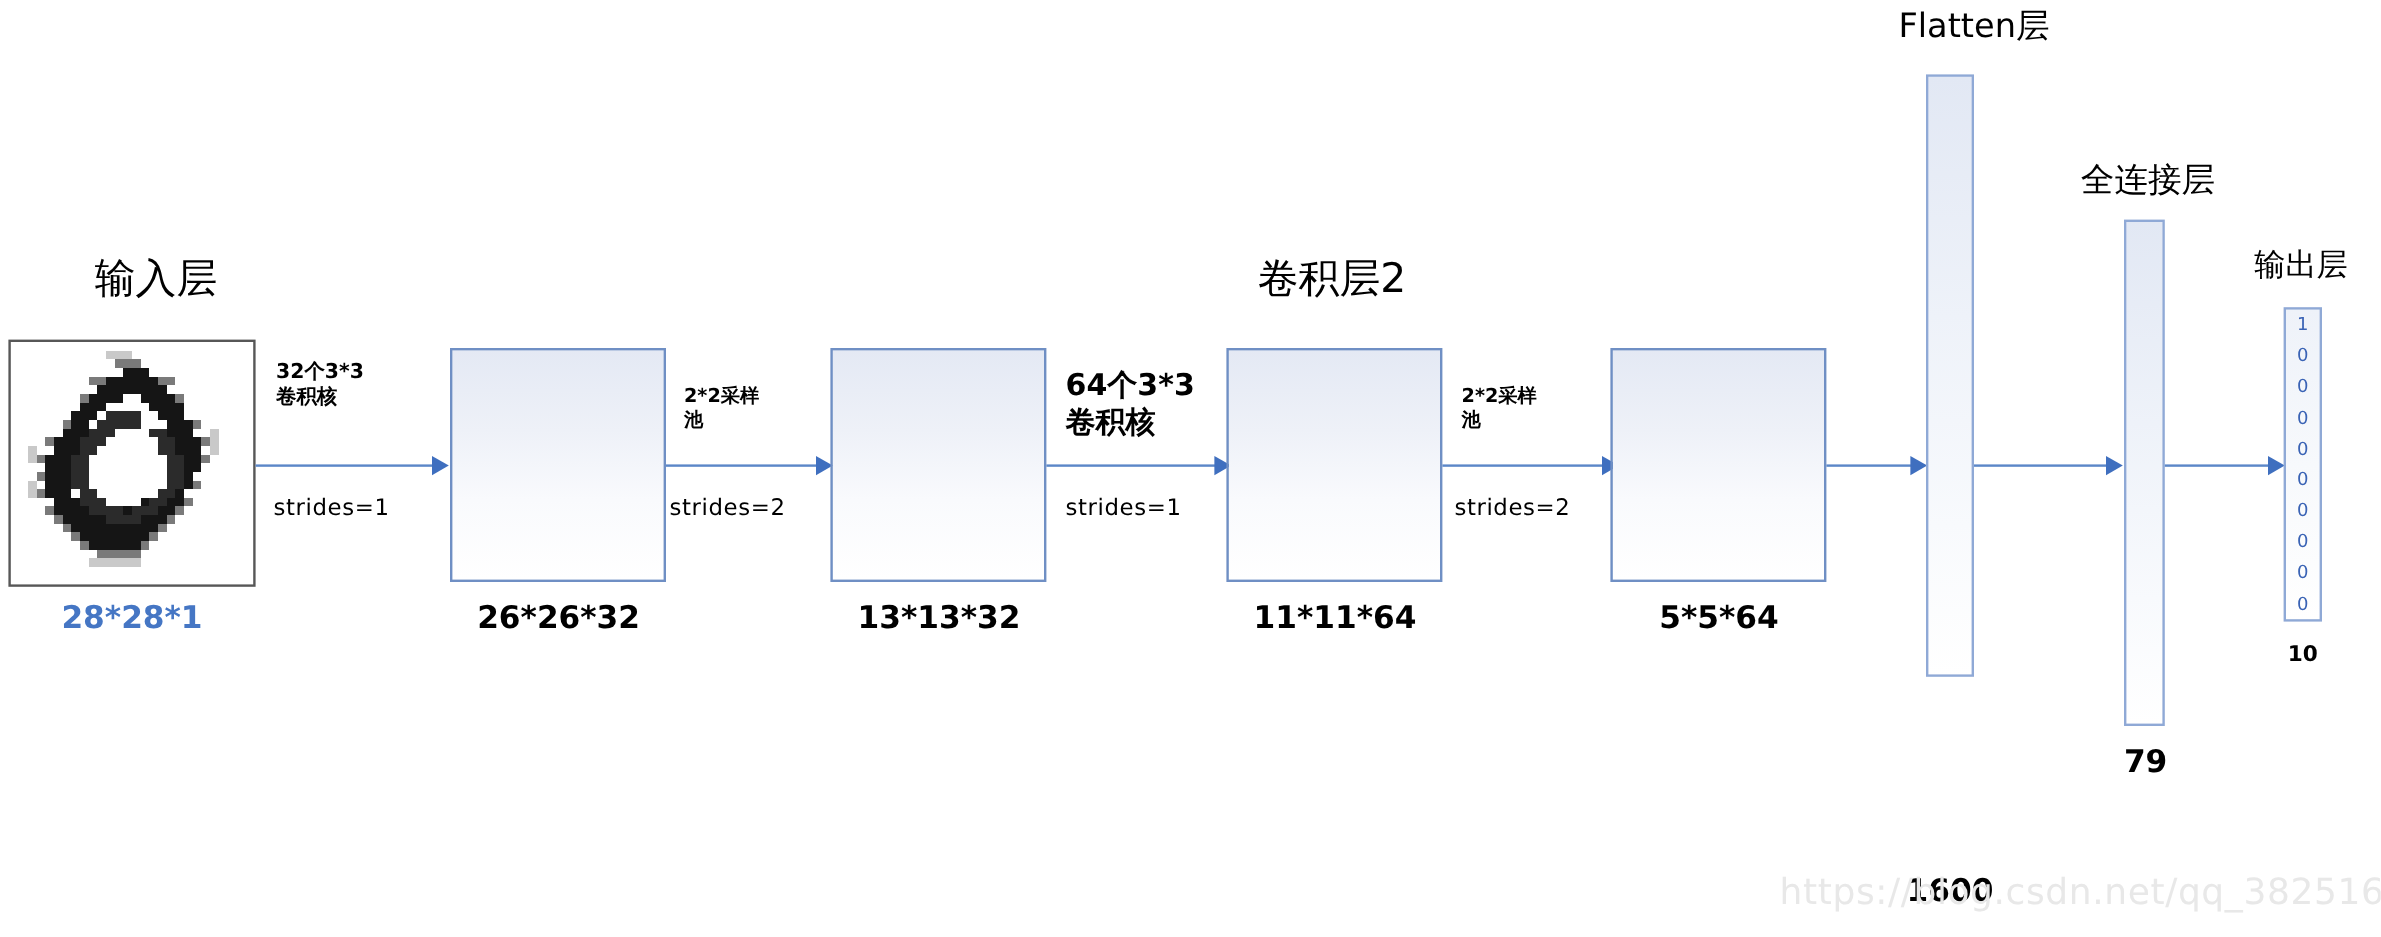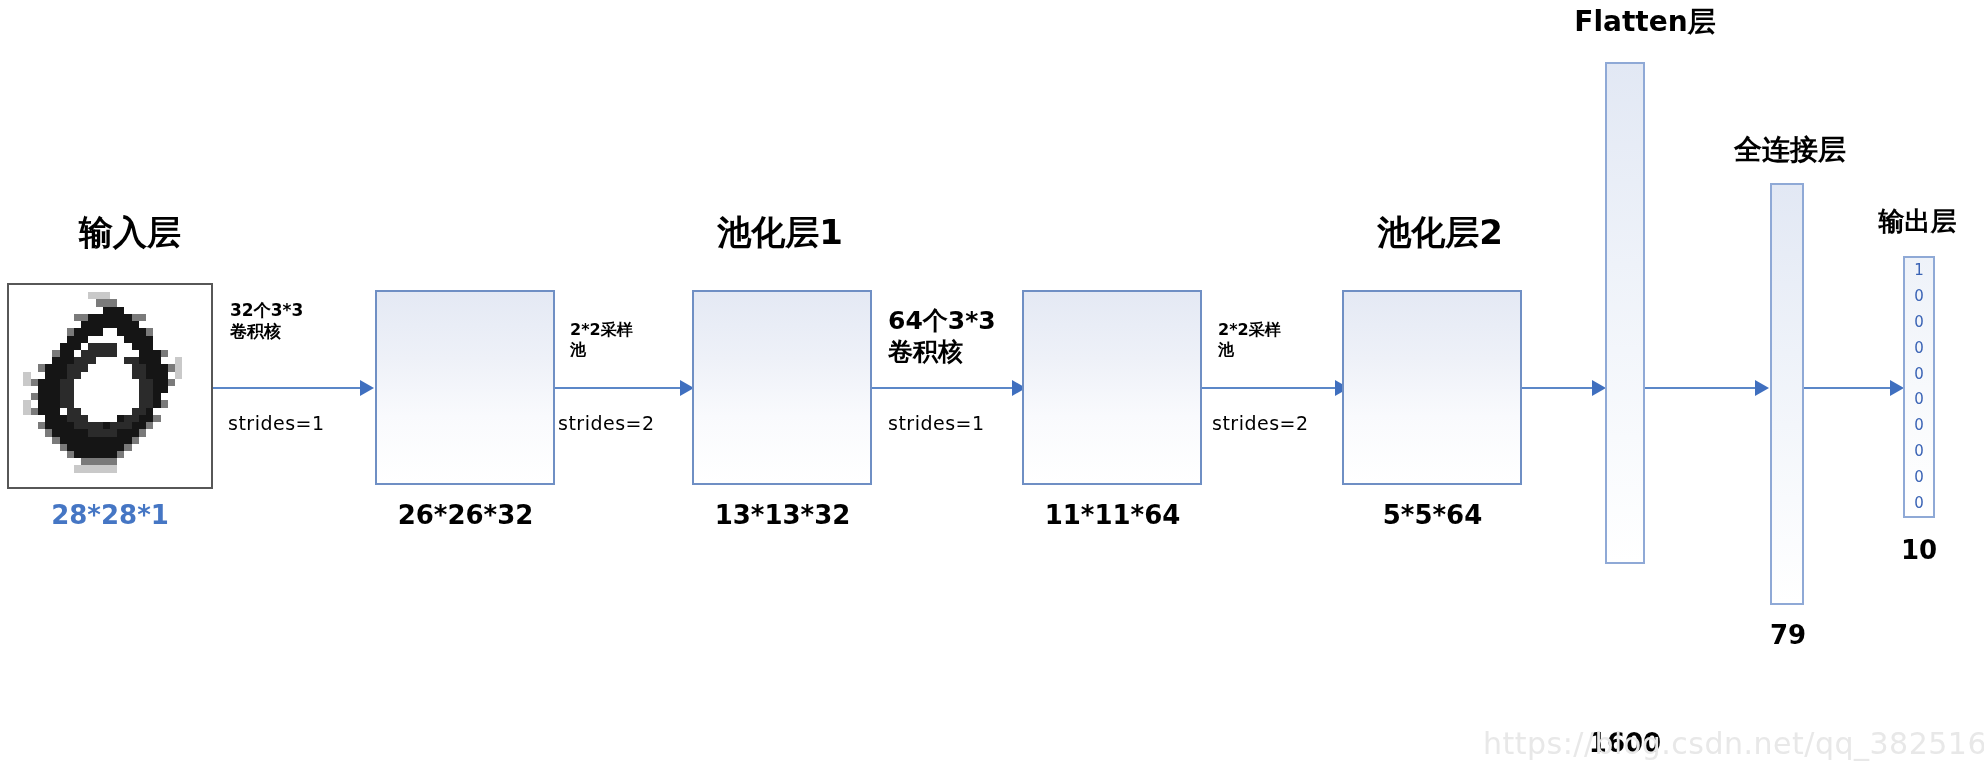--- a/index.html
+++ b/index.html
@@ -14,21 +14,21 @@
     position: relative;
     width: 1984px;
     height: 781px;
     background: #ffffff;
     overflow: hidden;
   }
 
   
   .layer-title {
     position: absolute;
-    font-weight: bold;
+    font-weight: normal;
     color: #000000;
     white-space: nowrap;
     text-align: center;
     line-height: 1;
     font-family: "DejaVu Sans", "Liberation Sans", sans-serif;
   }
 
   
   .fmap {
     position: absolute;
@@ -127,24 +127,23 @@
   }
 </style>
 </head>
 <body>
 
 <div id="canvas">
 
   <div class="layer-title" style="left:40px; top:215px; width:180px; font-size:34px;">输入层</div>
 
 
-  <div class="layer-title" style="left:685px; top:215px; width:190px; font-size:34px;">池化层1</div>
-
-
-  <div class="layer-title" style="left:1345px; top:215px; width:190px; font-size:34px;">池化层2</div>
+
+  <div class="layer-title" style="left:1015px; top:215px; width:190px; font-size:34px;">卷积层2</div>
+
 
   <div class="layer-title" style="left:1545px; top:8px; width:200px; font-size:28px;">Flatten层</div>
 
   <div class="layer-title" style="left:1700px; top:136px; width:180px; font-size:28px;">全连接层</div>
 
   <div class="layer-title" style="left:1855px; top:208px; width:125px; font-size:26px;">输出层</div>
 
   <div class="input-frame" style="left:7px; top:283px; width:206px; height:206px;">
     <svg class="digit-svg" width="202" height="202" viewBox="0 0 28 28" shape-rendering="crispEdges">
       <rect x="0" y="0" width="28" height="28" fill="#ffffff"></rect>
@@ -316,17 +315,17 @@
     <span class="onehot-cell">0</span>
     <span class="onehot-cell">0</span>
     <span class="onehot-cell">0</span>
     <span class="onehot-cell">0</span>
     <span class="onehot-cell">0</span>
     <span class="onehot-cell">0</span>
     <span class="onehot-cell">0</span>
     <span class="onehot-cell">0</span>
     <span class="onehot-cell">0</span>
   </div>
-  <div class="dim-label" style="left:1882px; top:535px; width:74px; font-size:26px;">10</div>
+  <div class="dim-label" style="left:1882px; top:535px; width:74px; font-size:18px;">10</div>
 
   <div class="watermark" style="left:1483px; top:726px;">https://blog.csdn.net/qq_38251616</div>
 
 </div>
 
 </body></html>

